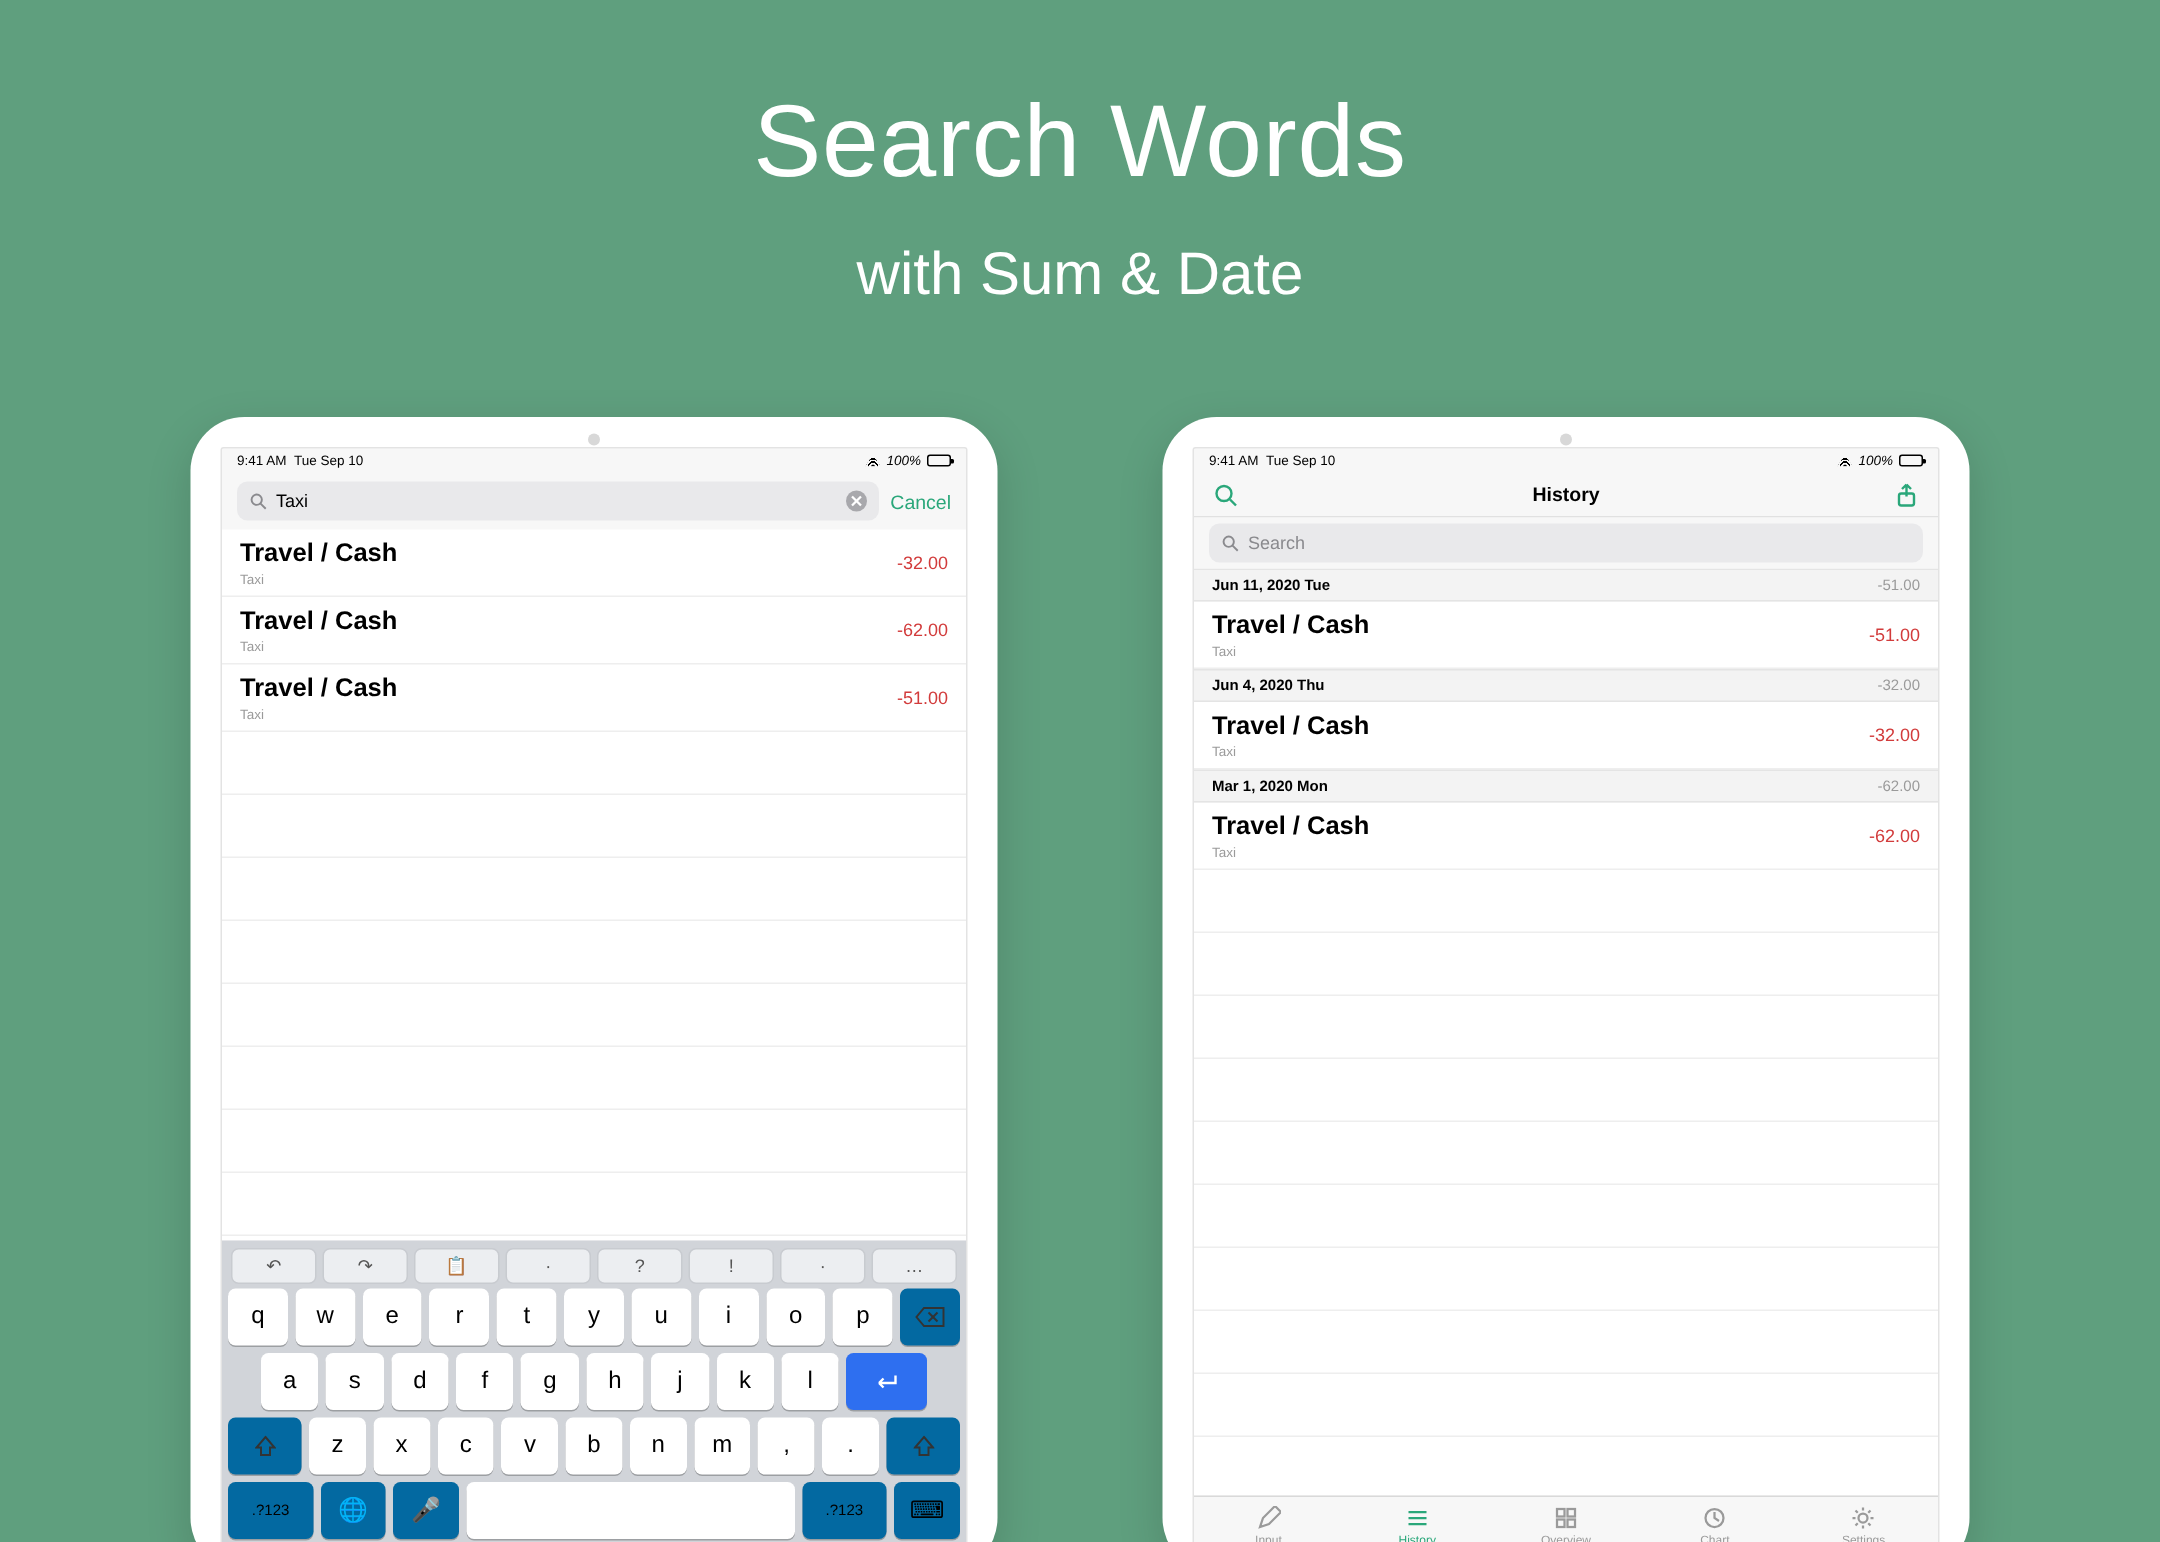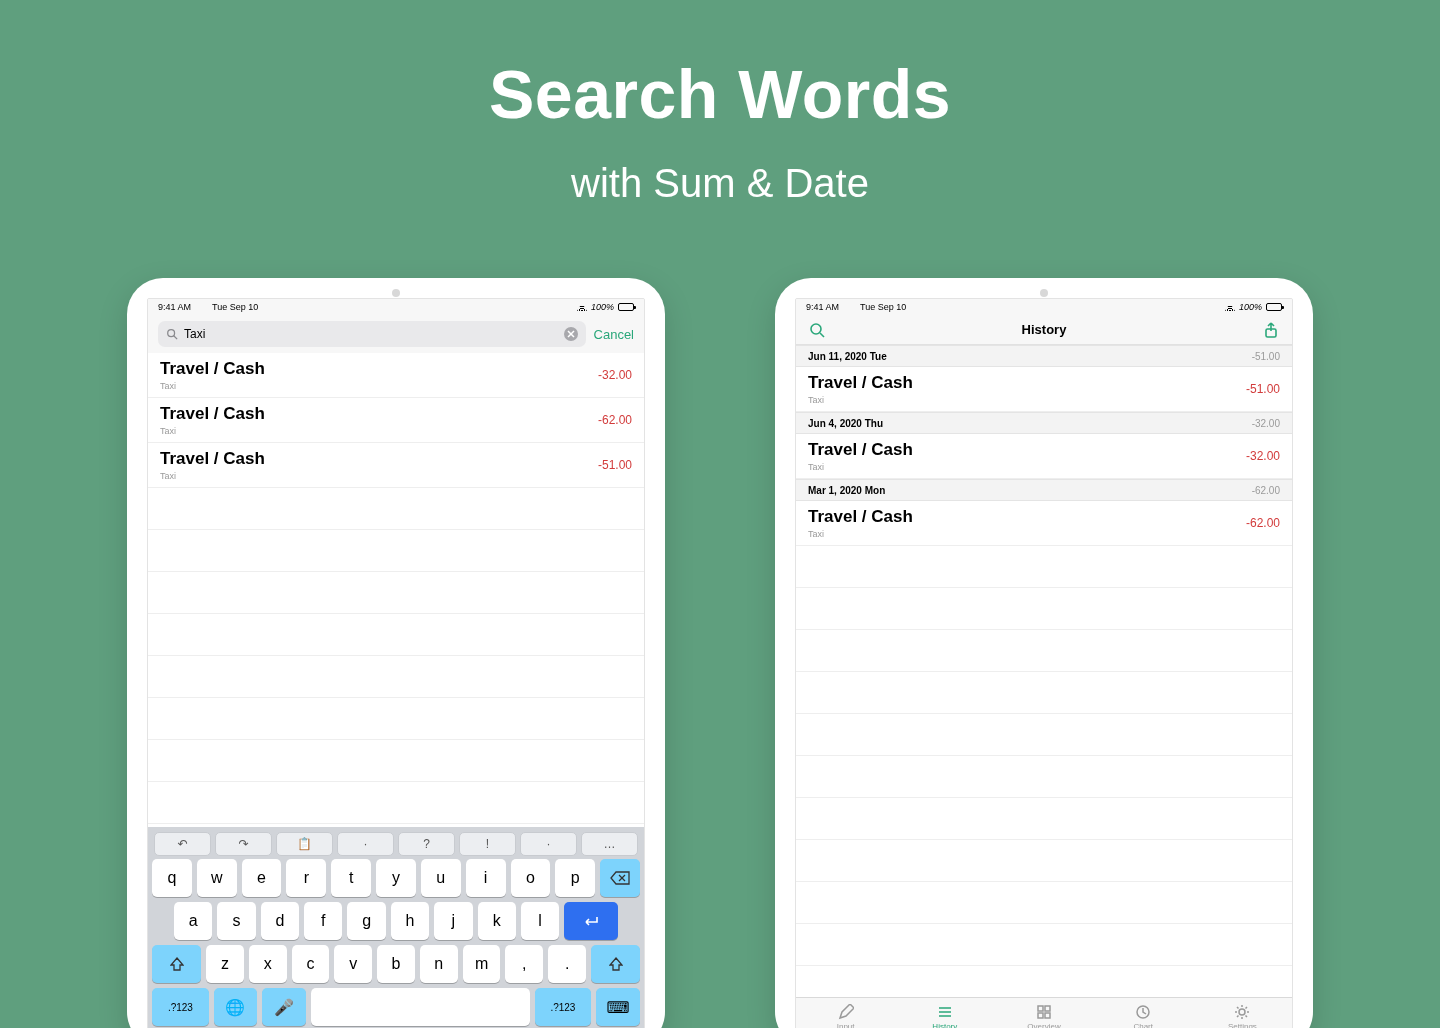--- a/index.html
+++ b/index.html
@@ -7,21 +7,21 @@
     width: 1440px;
     height: 1028px;
     background: #5f9f7e;
     font-family: -apple-system, "Helvetica Neue", Arial, sans-serif;
     overflow: hidden;
     position: relative;
   }
   .headline {
     text-align: center;
     color: #fff;
-    font-weight: 700;
+    font-weight: 400;
     font-size: 68px;
     margin-top: 55px;
     letter-spacing: 0.5px;
   }
   .subhead {
     text-align: center;
     color: #fff;
     font-weight: 500;
     font-size: 40px;
     margin-top: 28px;
@@ -58,21 +58,21 @@
   }
   .statusbar {
     height: 16px;
     display: flex;
     align-items: center;
     font-size: 9px;
     color: #000;
     padding: 0 10px;
     background: #f7f7f7;
   }
-  .statusbar .left { flex: 1; display: flex; gap: 21px; }
+  .statusbar .left { flex: 1; display: flex; gap: 5px; }
   .statusbar .right { display: flex; gap: 4px; align-items: center; font-style: italic; }
   .wifi {
     width: 10px; height: 8px; position: relative;
   }
   .wifi::before {
     content: ""; position: absolute; inset: 0;
     background:
       radial-gradient(circle at 50% 100%, #000 1px, transparent 1.5px),
       radial-gradient(circle at 50% 100%, transparent 2.5px, #000 2.5px, #000 3.5px, transparent 3.5px),
       radial-gradient(circle at 50% 100%, transparent 4.5px, #000 4.5px, #000 5.5px, transparent 5.5px);
@@ -168,21 +168,21 @@
     display:flex; align-items:center; justify-content:center;
     font-size:12px; color:#555;
   }
   .kb-row { display:flex; gap:5px; margin-bottom:5px; }
   .key {
     flex:1; height:38px; background:#fff; border-radius:5px;
     box-shadow: 0 1px 0 rgba(0,0,0,0.25);
     display:flex; align-items:center; justify-content:center;
     font-size:16px; color:#000;
   }
-  .key.mod { background:#7dd3fc; }
+  .key.mod { background:#0369a1; }
   .key.space { flex: 5; }
   .key.wide { flex: 1.3; }
   .key.return { background:#2e6ff0; color:#fff; flex:1.4; }
   .key.return svg { stroke:#fff; }
   .kb-row.indent { padding: 0 22px; }
 
   
   .tabbar {
     height: 40px;
     border-top: 1px solid #d9d9d9;
@@ -378,20 +378,29 @@
         </span>
         <span class="title">History</span>
         <span class="nav-icon share-icon">
           <svg width="16" height="16" viewBox="0 0 16 16">
               <path d="M8 1 L8 9 M8 1 L5 4 M8 1 L11 4" fill="none" stroke-width="1.6"></path>
               <rect x="3" y="7" width="10" height="8" rx="1.5" fill="none" stroke-width="1.6"></rect>
             </svg>
         </span>
       </div>
 
+      <div class="searchbar-row" style="padding-top:4px;padding-bottom:4px;">
+        <div class="searchfield">
+          <svg class="mag" viewBox="0 0 14 14">
+              <circle cx="6" cy="6" r="4"></circle>
+              <line x1="9" y1="9" x2="13" y2="13"></line>
+            </svg>
+          <span class="placeholder">Search</span>
+        </div>
+      </div>
 
       <div class="list">
         <div class="date-header">
           <span>Jun 11, 2020 Tue</span>
           <span class="dh-amount">-51.00</span>
         </div>
         <div class="entry">
           <div class="ecol">
             <span class="etitle">Travel / Cash</span>
             <span class="esub">Taxi</span>

